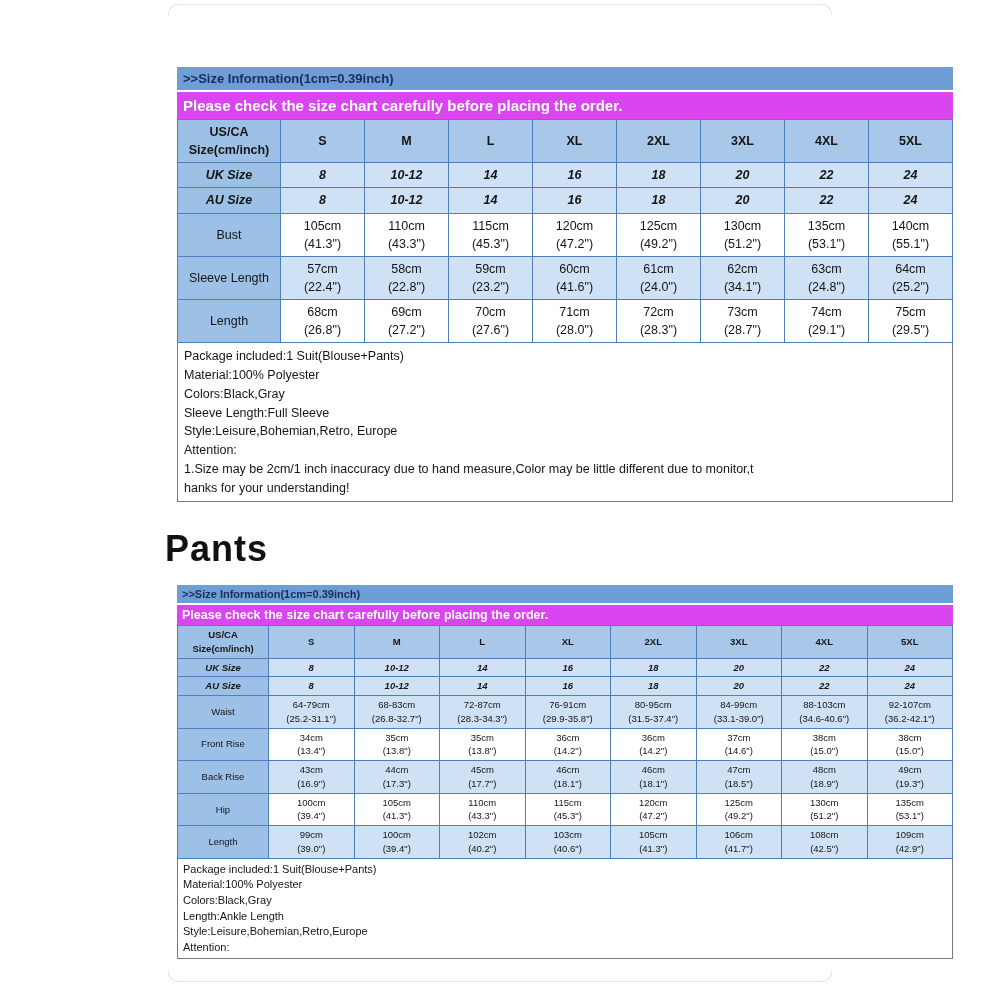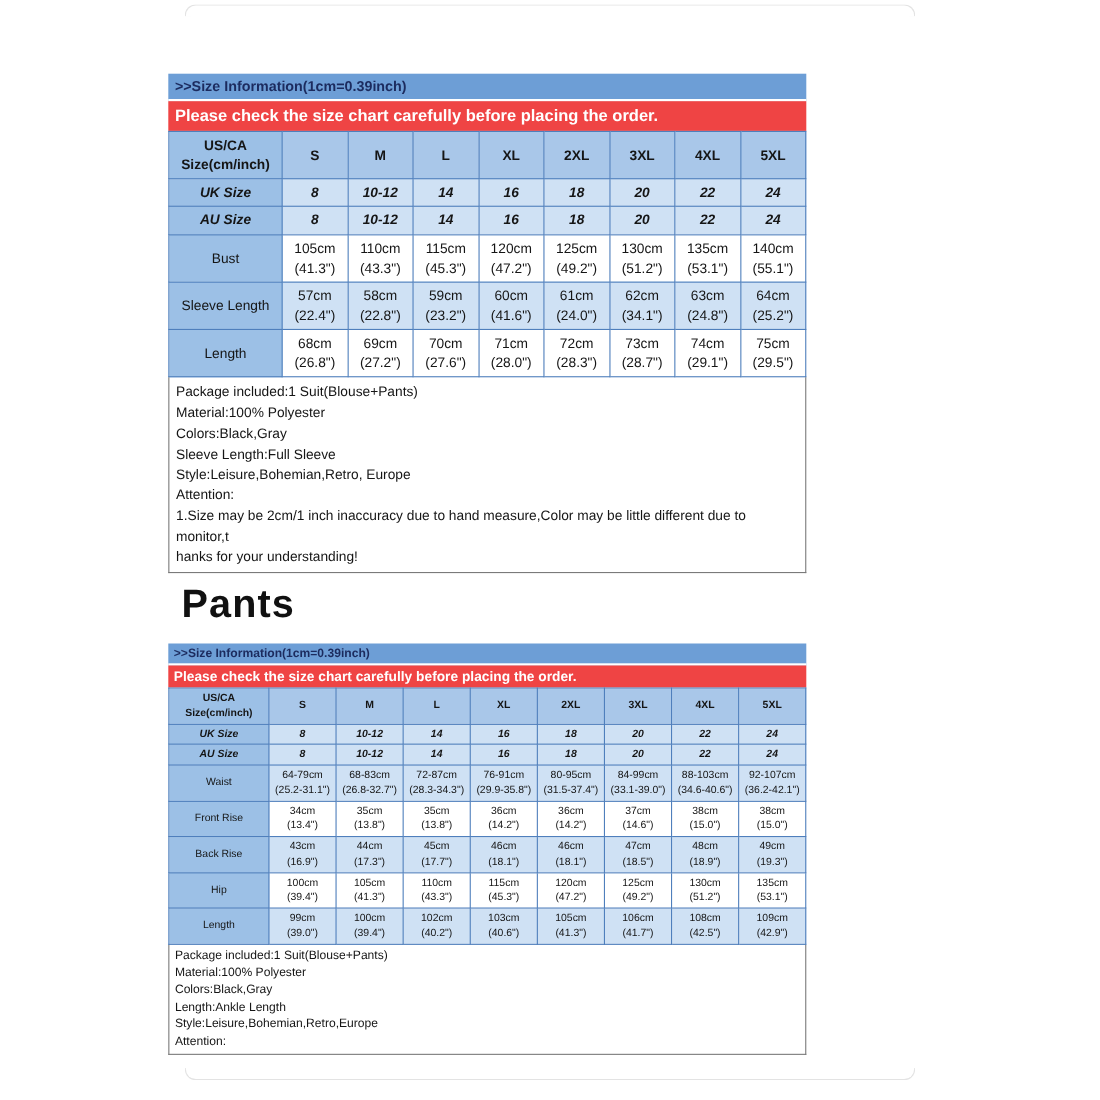--- a/index.html
+++ b/index.html
@@ -7,30 +7,30 @@
     width:1000px;height:1000px;background:#ffffff;
     font-family:"Liberation Sans", sans-serif;color:#151515;
     position:relative;overflow:hidden;
   }
   .canvas{position:absolute;inset:0;}
 
   .edge-line{position:absolute;left:168px;width:662px;height:10px;border:1px solid #e3e3e3;}
   .edge-line.top{top:4px;border-bottom:none;border-radius:10px 10px 0 0;}
   .edge-line.bottom{top:971px;border-top:none;border-radius:0 0 10px 10px;}
 
-  .size-section{position:absolute;left:153px;width:580px;}
+  .size-section{position:absolute;left:177px;width:776px;}
   .size-section.blouse{top:67px;}
   .size-section.pants{top:585px;}
 
   .bar-title{
     background:#6d9ed6;color:#1c2b5e;font-weight:bold;
     font-size:13px;padding:4px 6px;border-bottom:2px solid #ffffff;
   }
   .bar-notice{
-    background:#ef4444;color:#ffffff;font-weight:bold;
+    background:#d946ef;color:#ffffff;font-weight:bold;
     font-size:15px;padding:5px 6px;
   }
   .small .bar-title{font-size:11px;padding:3px 5px;}
   .small .bar-notice{font-size:12.5px;padding:3px 5px;}
 
   .size-table{
     width:100%;border-collapse:collapse;table-layout:fixed;
     text-align:center;font-size:12.5px;line-height:1.45;padding-left:29px;
   }
   .size-table th,.size-table td{

